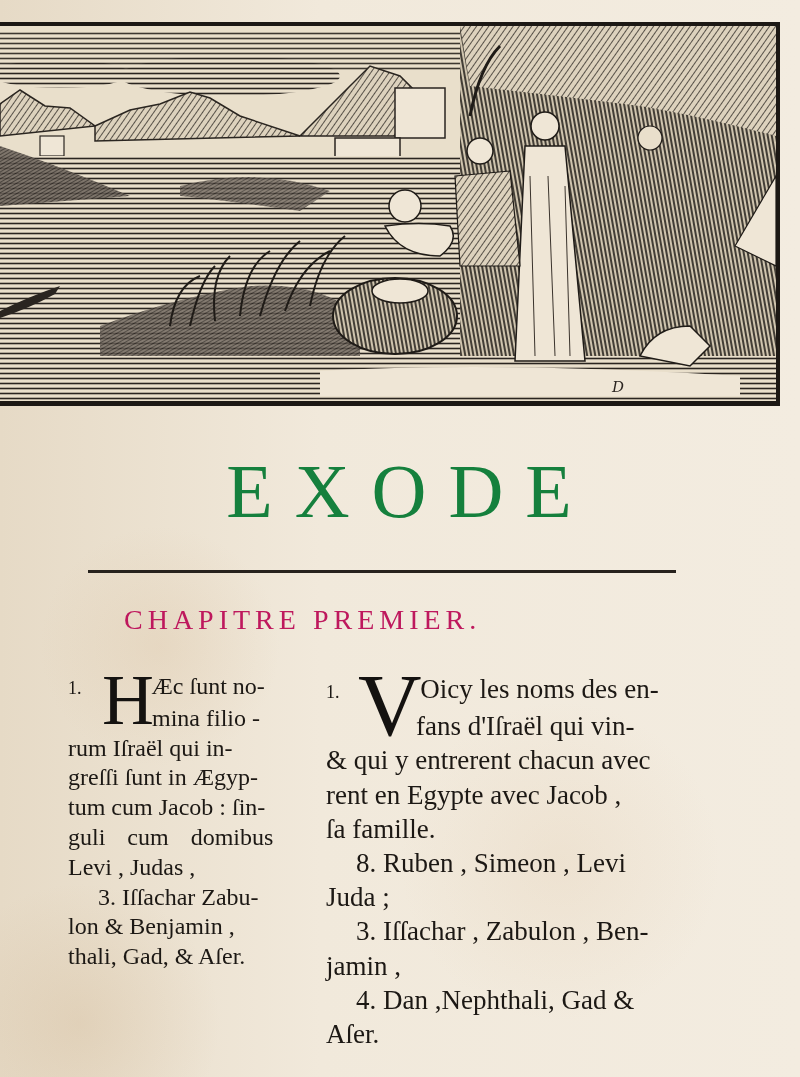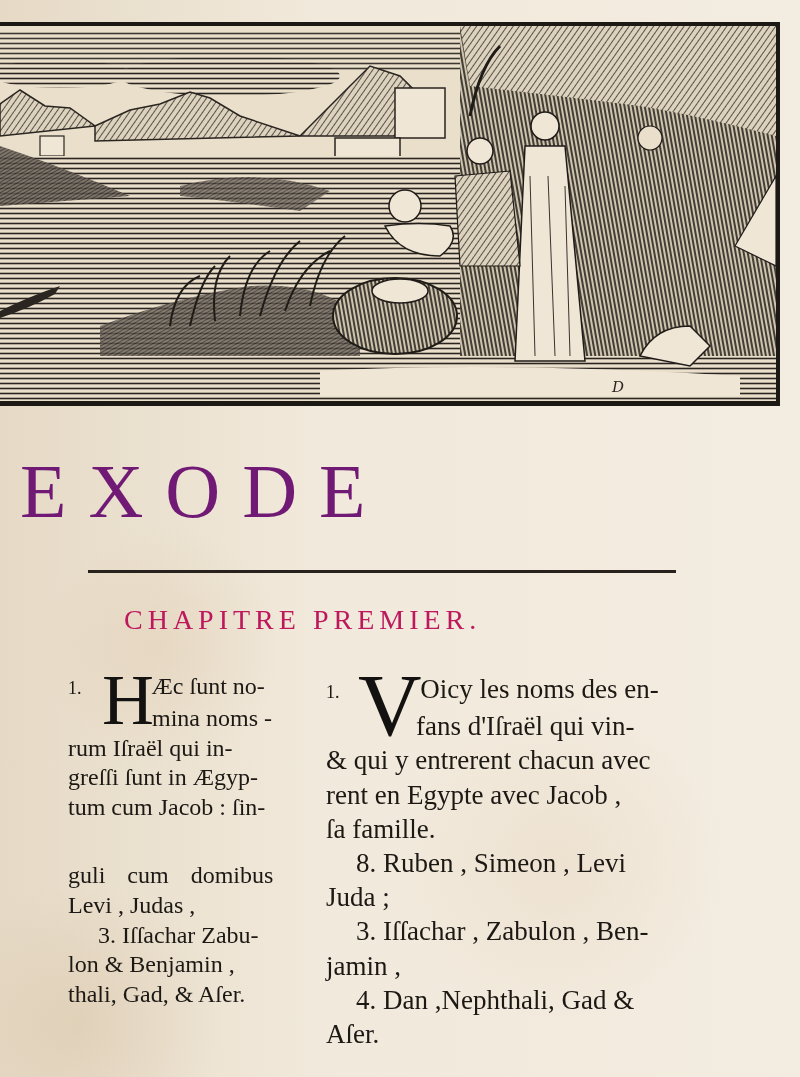--- a/index.html
+++ b/index.html
@@ -19,23 +19,23 @@
     border-top: 4px solid #1c1814; border-right: 4px solid #1c1814; border-bottom: 5px solid #1c1814;
     box-sizing: border-box; overflow: hidden;
     background: #e9dfcb;
   }
   .engraving svg { display: block; }
   .monogram {
     position: absolute; left: 612px; top: 378px; font-family: "DejaVu Serif", serif;
     font-style: italic; font-size: 15px; color: #2a2420;
   }
   .title {
-    position: absolute; left: 0; top: 448px; width: 800px; text-align: left;
+    position: absolute; left: 0; top: 448px; width: 800px; text-align: center;
     font-family: "Liberation Serif", serif; font-size: 76px; letter-spacing: 22px;
-    color: #701a75; font-weight: normal; padding-left: 20px; box-sizing: border-box;
+    color: #15803d; font-weight: normal; padding-left: 20px; box-sizing: border-box;
   }
   .rule {
     position: absolute; left: 88px; top: 570px; width: 588px; height: 3px; background: #27221d;
   }
   .chapter {
     position: absolute; left: 124px; top: 604px; width: 560px;
     font-family: "Liberation Serif", serif; font-size: 28px; letter-spacing: 5px; color: #be185d;
     white-space: nowrap;
   }
   .col { position: absolute; font-family: "Liberation Serif", serif; color: #1c1814; }
@@ -140,26 +140,26 @@
 
 <div class="chapter">CHAPITRE PREMIER.</div>
 
 <div class="col col-latin">
   <div class="dropcap-row">
     <span class="dropcap dropcap-latin">H</span>
     <span class="line">
       <span class="vnum">1.</span>
       <span style="padding-left:58px;">Æc ſunt no-</span>
     </span>
-    <span class="line after-cap-latin">mina noms -</span>
+    <span class="line after-cap-latin">mina filio -</span>
   </div>
   <span class="line">rum Iſraël qui in-</span>
   <span class="line">greſſi ſunt in Ægyp-</span>
   <span class="line">tum cum Jacob : ſin-</span>
-  <span class="line" style="word-spacing:16px;margin-top:38px;">guli cum domibus</span>
+  <span class="line" style="word-spacing:16px;">guli cum domibus</span>
   <span class="line">Levi , Judas ,</span>
   <span class="line indent">3. Iſſachar Zabu-</span>
   <span class="line">lon &amp; Benjamin ,</span>
   <span class="line">thali, Gad, &amp; Aſer.</span>
 </div>
 
 <div class="col col-french">
   <div class="dropcap-row">
     <span class="dropcap dropcap-french">V</span>
     <span class="line">

